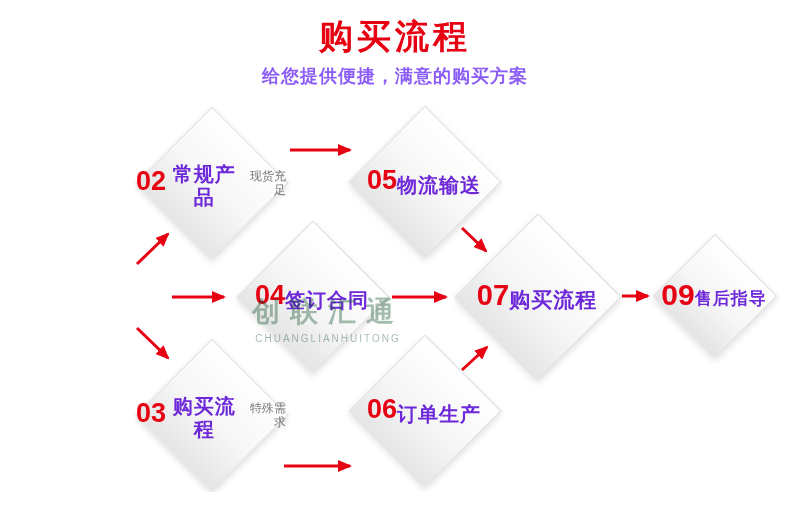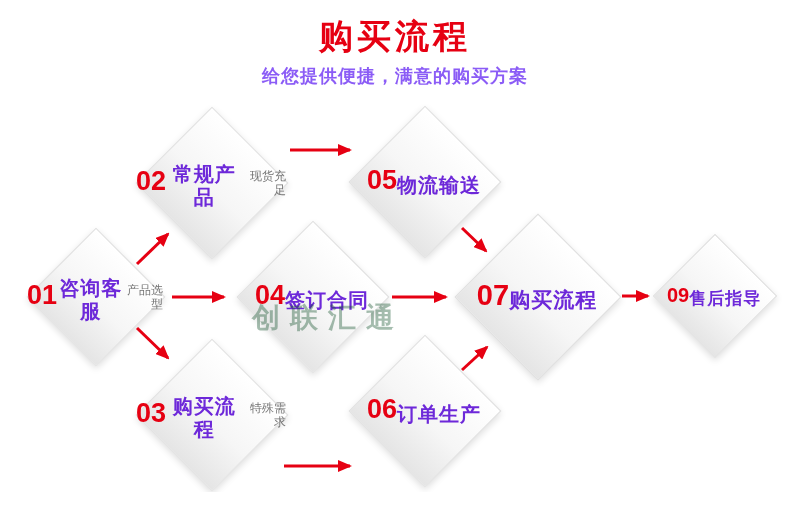--- a/index.html
+++ b/index.html
@@ -45,21 +45,21 @@
   .n03 { left:211px; top:414px; }
   .n04 { left:312px; top:296px; }
   .n05 { left:424px; top:181px; }
   .n06 { left:424px; top:410px; }
   .n07 { left:537px; top:296px; width:164px; height:164px; }
   .n07 .diamond { left:24px; top:24px; width:116px; height:116px; }
   .n07 .num { font-size:29px; }
   .n07 .label { font-size:21px; }
   .n09 { left:714px; top:295px; width:122px; height:122px; }
   .n09 .diamond { left:18px; top:18px; width:86px; height:86px; }
-  .n09 .num { font-size:20px; }
+  .n09 .num { font-size:30px; }
   .n09 .label { font-size:17px; }
 
   
   .arrows { position:absolute; left:0; top:0; width:790px; height:512px; z-index:3; pointer-events:none; }
 
   
   .watermark {
     position:absolute; left:328px; top:318px; transform:translate(-50%,-50%);
     z-index:4; text-align:center; color:#14532d; opacity:0.38; pointer-events:none;
   }
@@ -69,30 +69,23 @@
 </head>
 <body>
 
 <div class="page">
 
   <div class="title">购买流程</div>
   <div class="subtitle">给您提供便捷，满意的购买方案</div>
 
   <div class="watermark">
     <div class="wm-cn">创联汇通</div>
+    <div class="wm-en">CHUANGLIANHUITONG</div>
   </div>
 
-  <div class="node n01">
-    <div class="diamond"></div>
-    <div class="content">
-      <div class="num">01</div>
-      <div class="label">咨询客服</div>
-      <div class="sublabel">产品选型</div>
-    </div>
-  </div>
 
   <div class="node n02">
     <div class="diamond"></div>
     <div class="content">
       <div class="num">02</div>
       <div class="label">常规产品</div>
       <div class="sublabel">现货充足</div>
     </div>
   </div>
 

